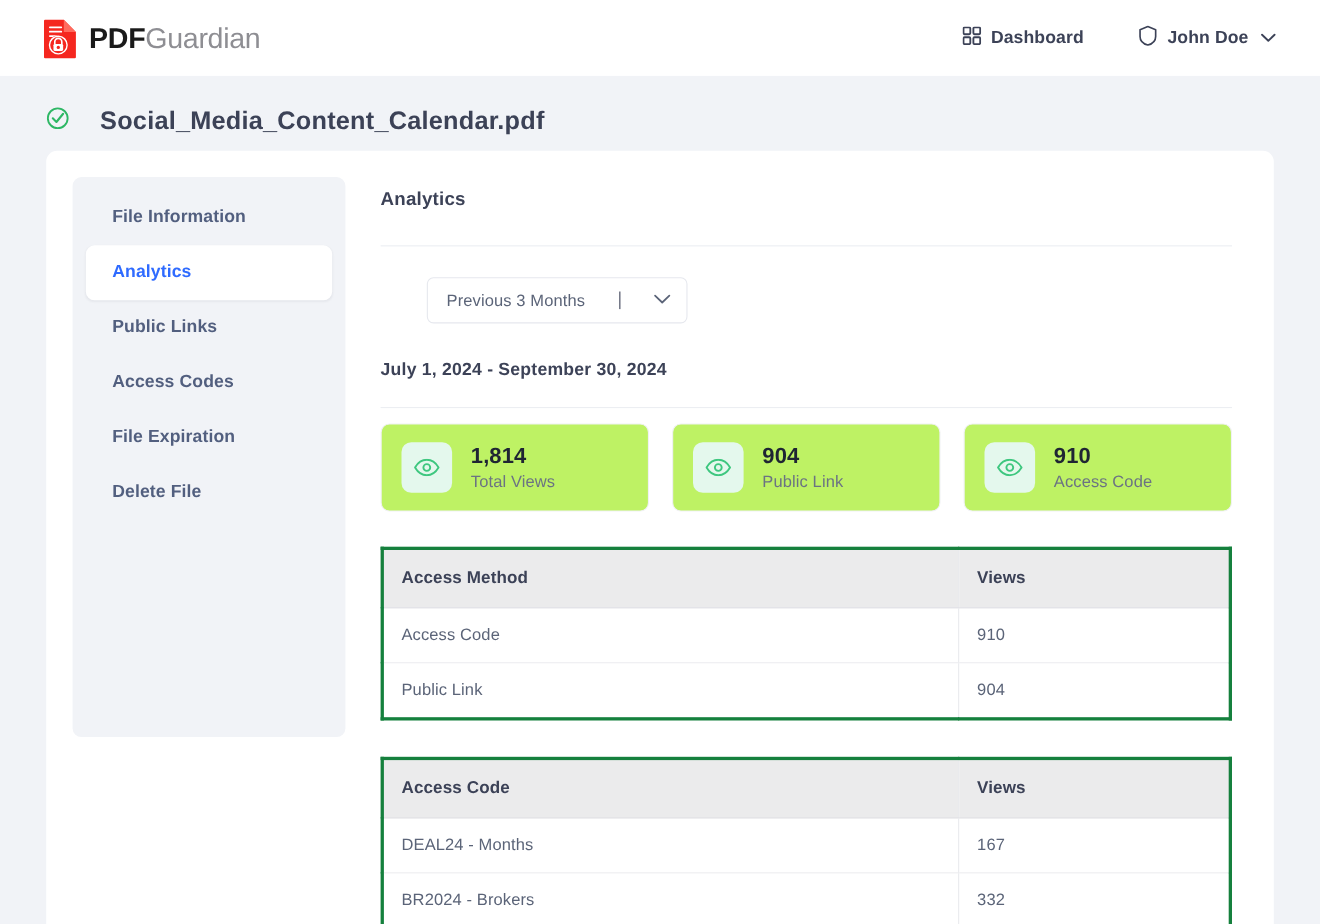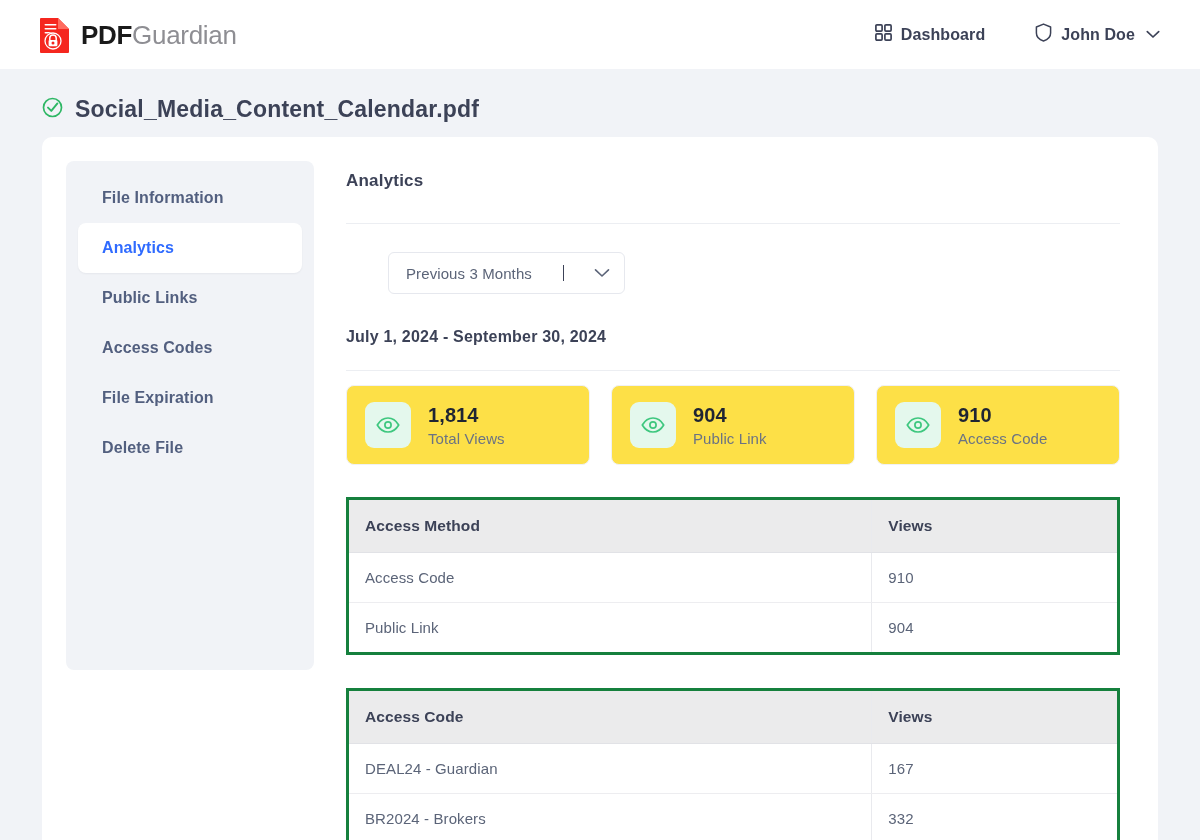--- a/index.html
+++ b/index.html
@@ -71,21 +71,21 @@
   .header-link .chev {
     margin-left: 2px;
     display: flex;
     align-items: center;
   }
 
   
   .page-title-row {
     display: flex;
     align-items: center;
-    gap: 12px;
+    gap: 28px;
     padding: 27px 0 14px 42px;
   }
 
   .page-title {
     font-size: 23px;
     font-weight: 700;
     color: #3c4257;
     letter-spacing: 0.2px;
   }
 
@@ -206,21 +206,21 @@
   }
 
   .stat-card {
     flex: 1;
     border: 1px solid #f0f1f4;
     border-radius: 8px;
     padding: 16px 18px;
     display: flex;
     align-items: center;
     gap: 17px;
-    background: #fde047;
+    background: #bef264;
     min-width: 0;
   }
 
   .stat-icon {
     width: 46px;
     height: 46px;
     border-radius: 9px;
     background: #e4f8ed;
     display: flex;
     align-items: center;
@@ -445,21 +445,21 @@
     <div class="table-block second">
       <table class="data-table">
         <thead>
           <tr>
             <th class="col-label">Access Code</th>
             <th class="col-views">Views</th>
           </tr>
         </thead>
         <tbody>
           <tr>
-            <td class="col-label">DEAL24 - Guardian</td>
+            <td class="col-label">DEAL24 - Months</td>
             <td class="col-views">167</td>
           </tr>
           <tr>
             <td class="col-label">BR2024 - Brokers</td>
             <td class="col-views">332</td>
           </tr>
           <tr>
             <td class="col-label">AGT23 - Agents</td>
             <td class="col-views">289</td>
           </tr>

